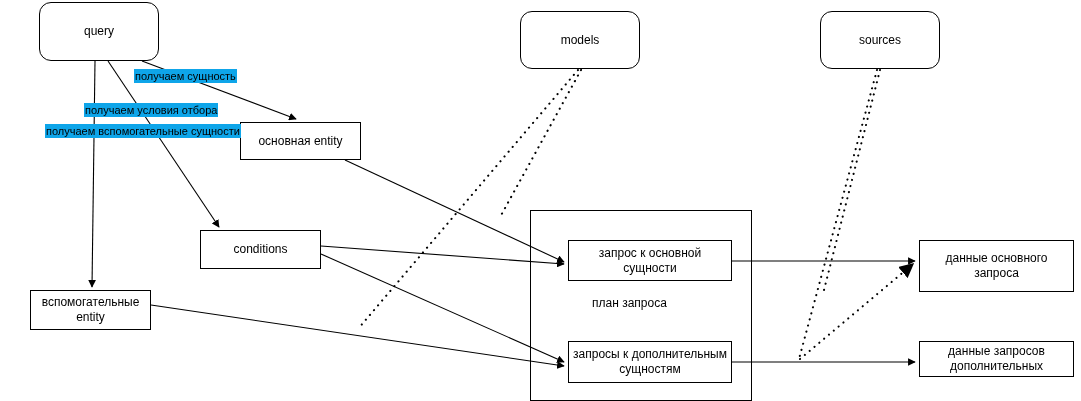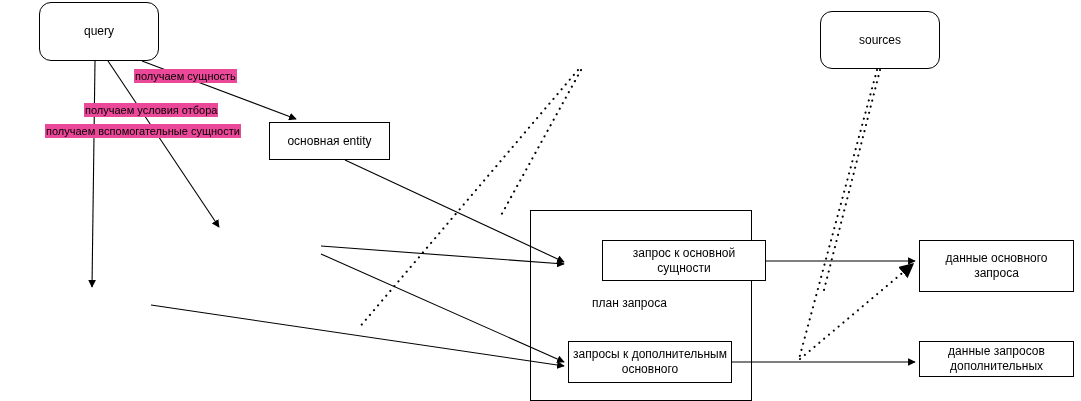--- a/index.html
+++ b/index.html
@@ -55,21 +55,21 @@
     line-height: 15px;
     color: #000000;
     z-index: 2;
     white-space: nowrap;
   }
   .edge-label {
     position: absolute;
     font-size: 11px;
     line-height: 14px;
     color: #000000;
-    background: #ec4899;
+    background: #0ea5e9;
     white-space: nowrap;
     z-index: 3;
     padding: 0 1px;
   }
   .node span {
     display: block;
     padding: 0 3px;
   }
 </style>
 </head>
@@ -116,37 +116,46 @@
     <path d="M 800 359 L 913 264" fill="none" stroke="#000000" stroke-width="2.1" stroke-dasharray="0.1 6.2" stroke-linecap="round" marker-end="url(#arrowdot)"></path>
   </svg>
 
   <div class="group-box" style="left:530px; top:210px; width:222px; height:191px;"></div>
   <div class="group-label" style="left:592px; top:296px;">план запроса</div>
 
   <div class="node rounded" style="left:39px; top:2px; width:120px; height:59px;">
     <span>query</span>
   </div>
 
+  <div class="node rounded" style="left:520px; top:11px; width:120px; height:58px;">
+    <span>models</span>
+  </div>
 
   <div class="node rounded" style="left:820px; top:11px; width:120px; height:58px;">
     <span>sources</span>
   </div>
 
-  <div class="node" style="left:240px; top:122px; width:121px; height:38px;margin-left:29px;">
+  <div class="node" style="left:240px; top:122px; width:121px; height:38px;">
     <span>основная entity</span>
   </div>
 
+  <div class="node" style="left:200px; top:230px; width:121px; height:39px;">
+    <span>conditions</span>
+  </div>
 
+  <div class="node" style="left:30px; top:290px; width:121px; height:40px;">
+    <span>вспомогательные entity</span>
+  </div>
 
-  <div class="node" style="left:568px; top:240px; width:164px; height:41px;margin-left:34px;">
+  <div class="node" style="left:568px; top:240px; width:164px; height:41px;">
     <span>запрос к основной сущности</span>
   </div>
 
   <div class="node" style="left:568px; top:341px; width:164px; height:42px;">
-    <span>запросы к дополнительным основного</span>
+    <span>запросы к дополнительным сущностям</span>
   </div>
 
   <div class="node" style="left:919px; top:240px; width:155px; height:52px;">
     <span>данные основного запроса</span>
   </div>
 
   <div class="node" style="left:919px; top:341px; width:155px; height:36px;">
     <span>данные запросов дополнительных</span>
   </div>
 

